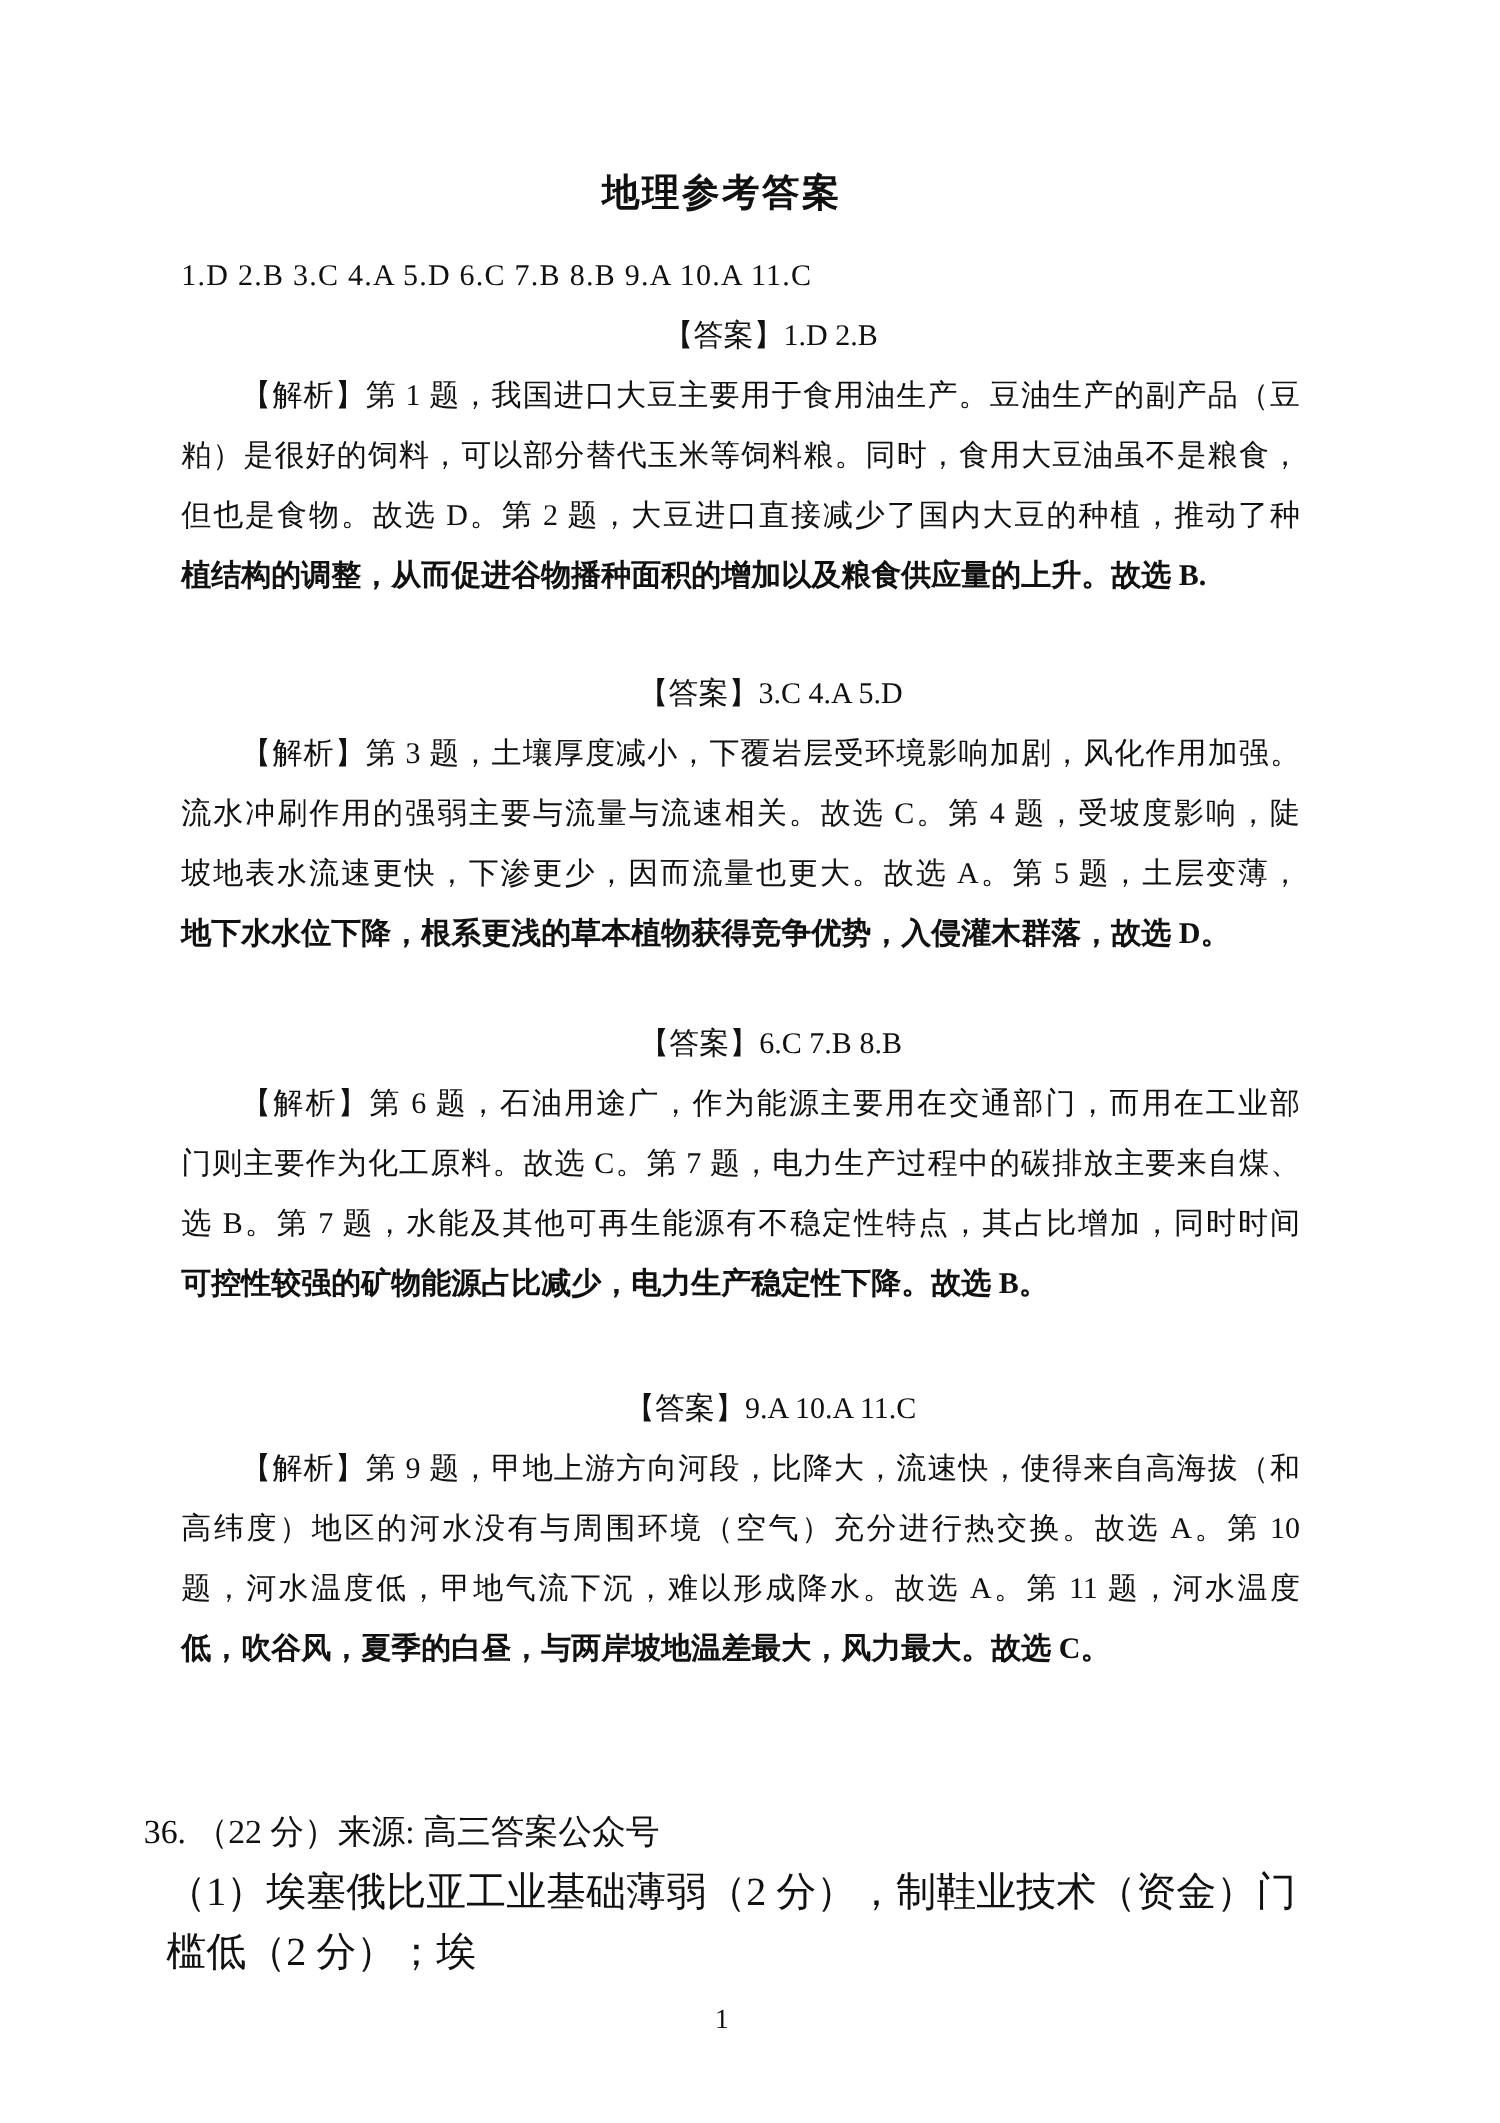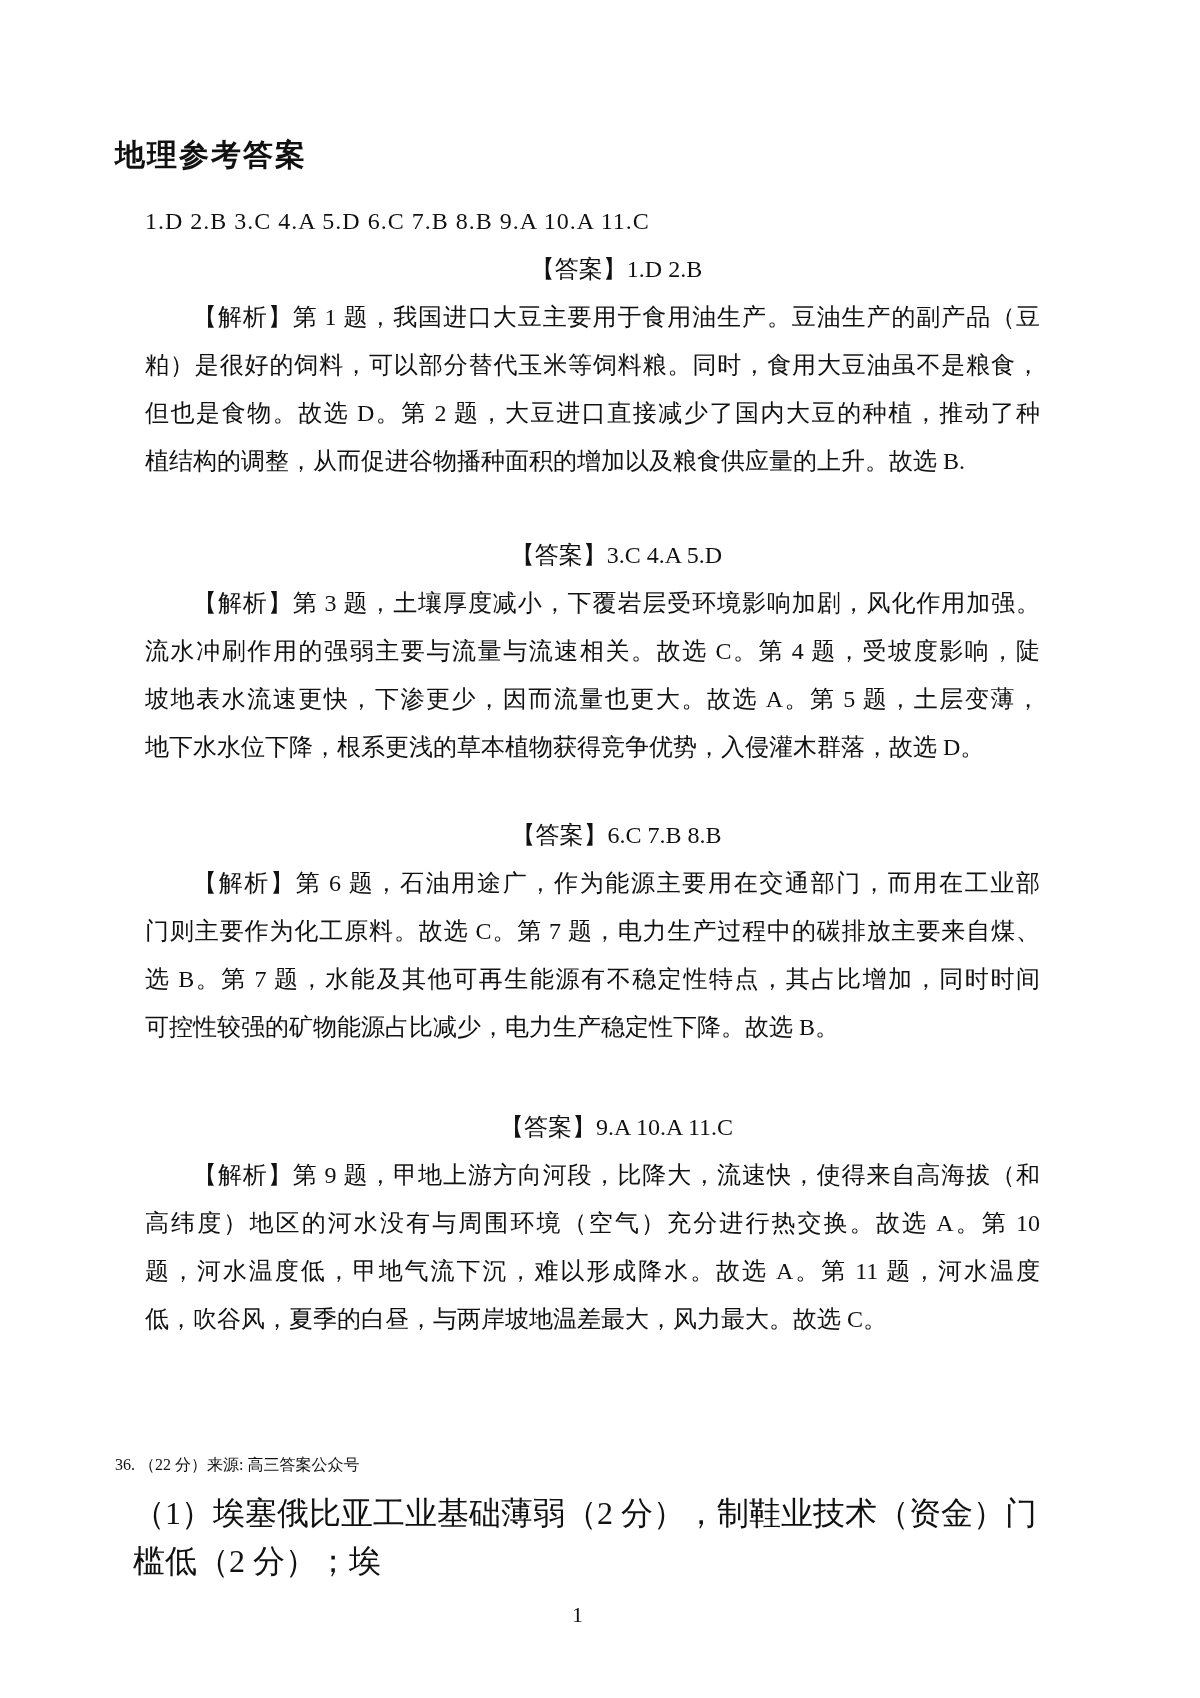--- a/index.html
+++ b/index.html
@@ -8,21 +8,21 @@
     position: relative;
     width: 1200px;
     height: 1698px;
     background: #ffffff;
     color: #111111;
     font-family: "Liberation Serif", "DejaVu Serif", serif;
     padding: 135px 160px 0 115px;
     overflow: hidden;
   }
   .doc-title {
-    text-align: left;
+    text-align: center;
     font-family: "DejaVu Sans", "Liberation Sans", sans-serif;
     font-weight: bold;
     font-size: 30px;
     line-height: 40px;
     letter-spacing: 2px;
   }
   .main { margin-left: 30px; }
   .answer-key-row {
     margin-top: 22px;
     font-size: 24px;
@@ -37,27 +37,27 @@
     text-indent: 2em;
     font-size: 24px;
     line-height: 48px;
     text-align: center;
   }
   .analysis .line {
     text-align: justify;
     text-align-last: justify;
   }
   .analysis .line:first-child { text-indent: 2em; }
-  .analysis .line:last-child { text-align-last: left; }
+  .analysis .line:last-child { text-align-last: left; font-weight: bold; }
   .sec-2 { margin-top: 46px; }
   .sec-3 { margin-top: 40px; }
   .sec-4 { margin-top: 52px; }
   .q36-header {
     margin-top: 98px;
-    font-size: 16px;
+    font-size: 27px;
     line-height: 48px;
   }
   .q36-item {
     margin-left: 18px;
     font-size: 32px;
     line-height: 48px;
   }
   .page-number {
     margin-top: 6px;
     text-align: center;

